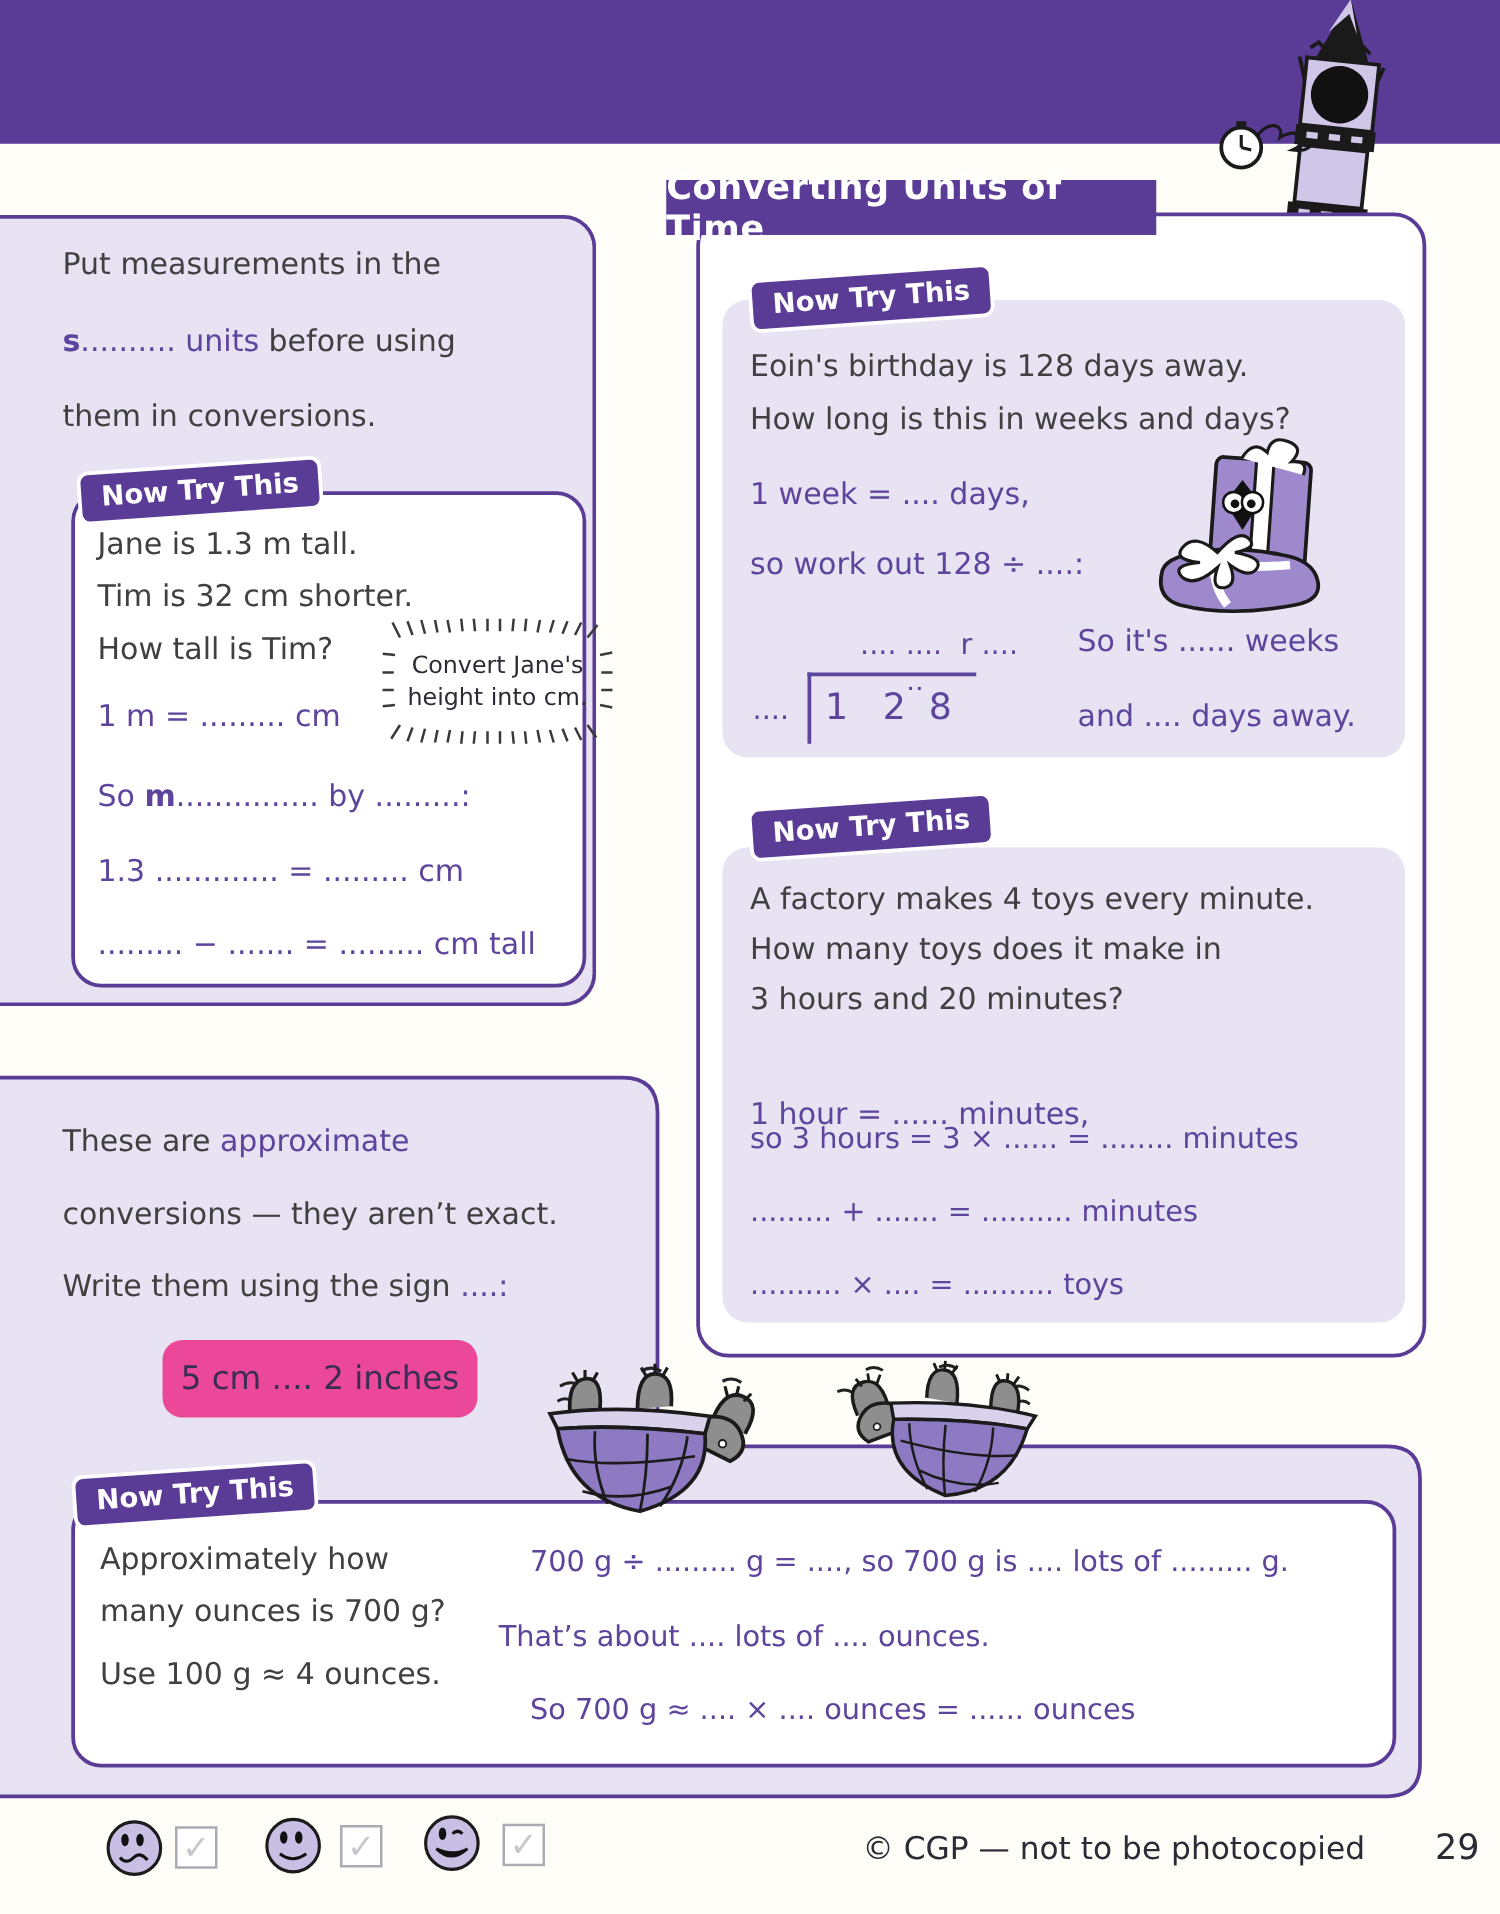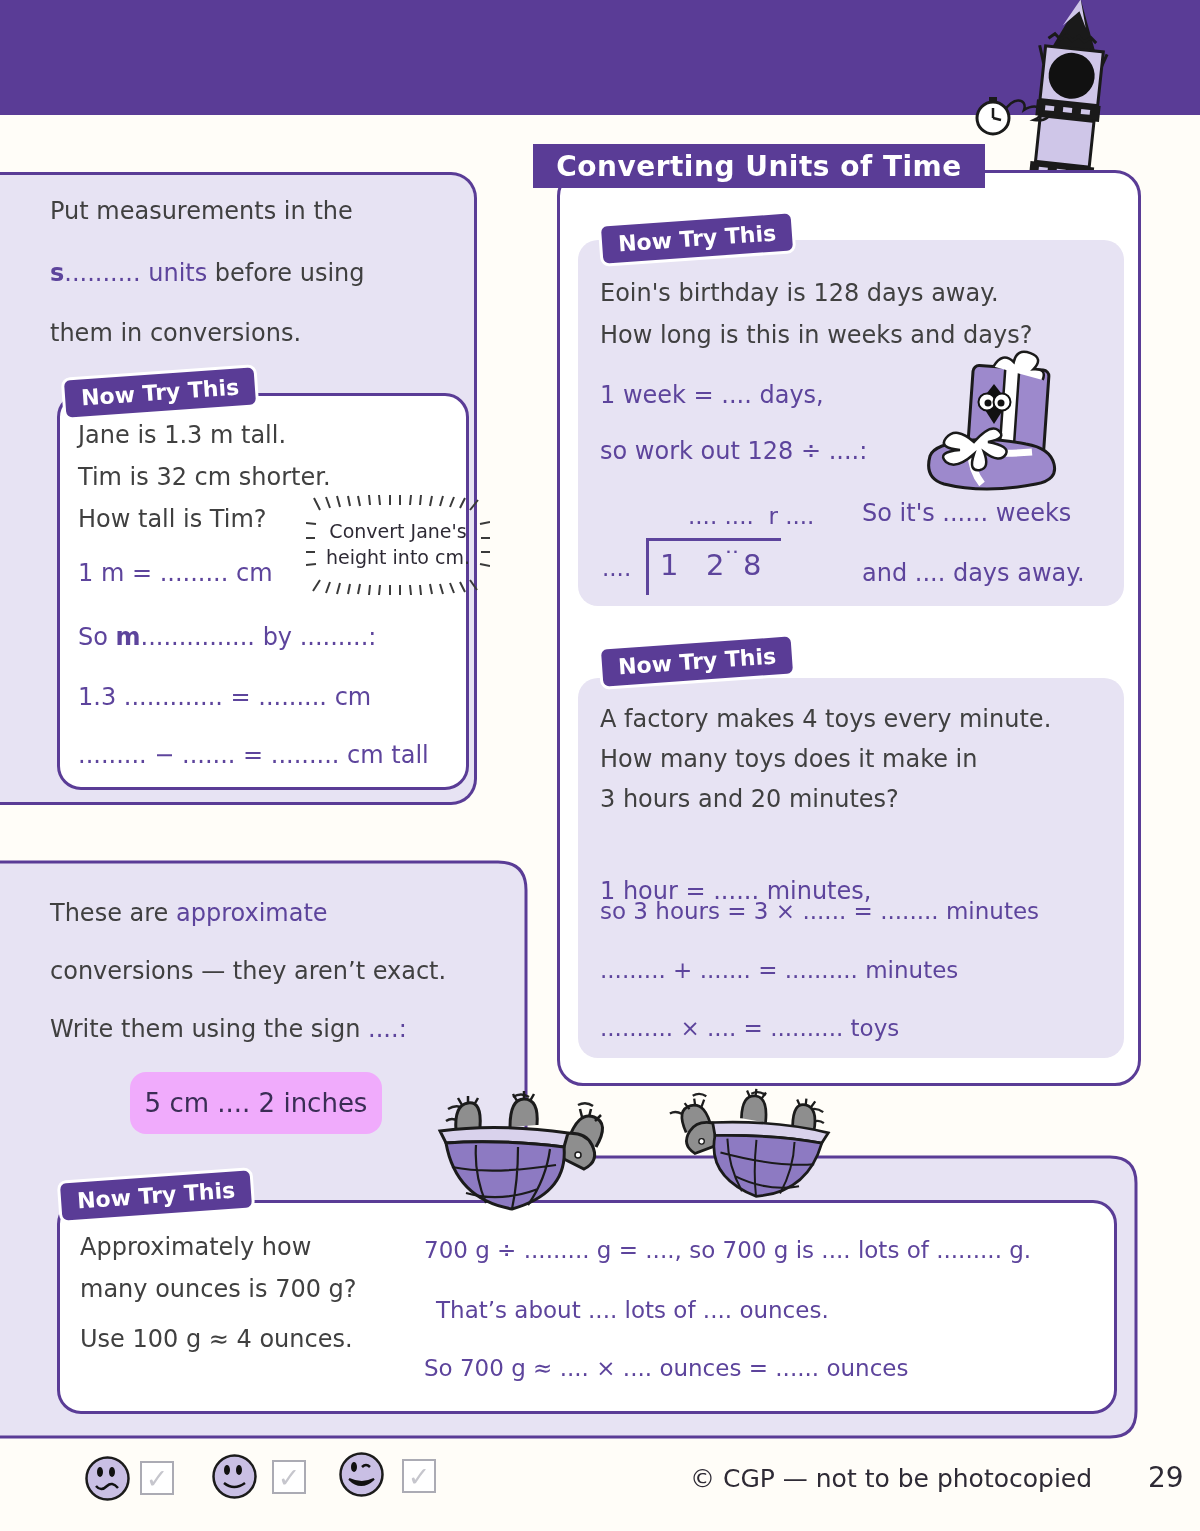--- a/index.html
+++ b/index.html
@@ -14,42 +14,42 @@
     border:3px solid #5a3c96;border-left:none;border-radius:0 26px 26px 0;z-index:2}
   .white-box{position:absolute;background:#fff;border:3px solid #5a3c96;box-sizing:border-box}
   .jane-box{left:57px;top:393px;width:412px;height:397px;border-radius:24px;z-index:3}
   .right-panel{left:557px;top:170px;width:584px;height:916px;border-radius:26px;z-index:2}
   .lav-box{position:absolute;background:#e7e3f3;border-radius:20px;z-index:3}
   .time-box{left:578px;top:240px;width:546px;height:366px}
   .factory-box{left:578px;top:678px;width:546px;height:380px}
   .ounces-box{left:57px;top:1200px;width:1060px;height:214px;border-radius:24px;z-index:6}
   .panel2-svg{position:absolute;left:0;top:856px;width:1200px;height:600px;z-index:2}
 
-  .title-banner{position:absolute;left:533px;top:144px;width:452px;height:44px;background:#5a3c96;
+  .title-banner{position:absolute;left:533px;top:144px;width:392px;height:44px;background:#5a3c96;
     color:#fff;font-weight:bold;font-size:28px;display:flex;align-items:center;justify-content:center;
     z-index:5;letter-spacing:.5px}
   .badge{position:absolute;background:#5a3c96;color:#fff;font-weight:bold;font-size:22px;
     padding:6px 16px;border-radius:9px;border:3px solid #fff;transform:rotate(-4deg);
     z-index:7;white-space:pre}
   .badge1{left:62px;top:371px}
   .badge2{left:599px;top:217px}
   .badge3{left:599px;top:640px}
   .badge4{left:58px;top:1174px;z-index:8}
 
   
   .t{position:absolute;white-space:pre;z-index:5;line-height:1.1}
   .z7{z-index:7}
   .bk{color:#404040}
   .pu{color:#5d449c}
   .s24{font-size:24px}
   .s23{font-size:23px}
   .s29{font-size:29px}
   .b{font-weight:bold}
 
-  .chip{position:absolute;left:130px;top:1072px;width:252px;height:62px;background:#f0abfc;
+  .chip{position:absolute;left:130px;top:1072px;width:252px;height:62px;background:#ec4899;
     border-radius:16px;display:flex;align-items:center;justify-content:center;
     font-size:26px;color:#3a2d55;z-index:5;white-space:pre}
 
   .div-bracket{position:absolute;left:646px;top:538px;width:132px;height:54px;
     border-left:3px solid #5d449c;border-top:3px solid #5d449c;z-index:5}
   .carry{position:absolute;left:726px;top:541px;font-size:13px;font-weight:bold;color:#5d449c;z-index:6;letter-spacing:2px}
 
   .note-burst{position:absolute;left:306px;top:494px;width:184px;height:102px;z-index:6}
   .gift-svg{position:absolute;left:912px;top:346px;width:165px;height:148px;z-index:4}
   .bigben-svg{position:absolute;left:948px;top:-4px;width:210px;height:214px;z-index:1}
@@ -211,21 +211,21 @@
     <path d="M58,62 q-2,30 10,58 M100,64 q0,34 -6,62 M132,66 q-4,30 -22,56 M34,84 q40,8 104,-2 M48,110 q34,10 72,-4" fill="none" stroke="#1b1b1b" stroke-width="2.2"></path>
   </g>
 </svg>
 
 <div class="white-box ounces-box"></div>
 <div class="badge badge4">Now Try This</div>
 <div class="t bk s24 z7" style="left:80px;top:1234px">Approximately how</div>
 <div class="t bk s24 z7" style="left:80px;top:1276px">many ounces is 700 g?</div>
 <div class="t bk s24 z7" style="left:80px;top:1326px">Use 100 g ≈ 4 ounces.</div>
 <div class="t pu s23 z7" style="left:424px;top:1238px">700 g ÷ ......... g = ...., so 700 g is .... lots of ......... g.</div>
-<div class="t pu s23 z7" style="left:436px;top:1298px">That’s about .... lots of .... ounces.</div>
+<div class="t pu s23 z7" style="left:399px;top:1298px">That’s about .... lots of .... ounces.</div>
 <div class="t pu s23 z7" style="left:424px;top:1356px">So 700 g ≈ .... × .... ounces = ...... ounces</div>
 
 <svg class="smiley smi1" viewBox="0 0 47 47">
   <circle cx="23.5" cy="23.5" r="21" fill="#c9bfe4" stroke="#1b1b1b" stroke-width="2.5"></circle>
   <ellipse cx="16" cy="17" rx="3" ry="5" fill="#111"></ellipse>
     <ellipse cx="28" cy="17" rx="3" ry="5" fill="#111"></ellipse>
   <path d="M12,31 q5,6 11,0 q5,-5 11,2" fill="none" stroke="#111" stroke-width="2.5"></path>
 </svg>
 <div class="checkbox cb1">
     <span>✓</span>

